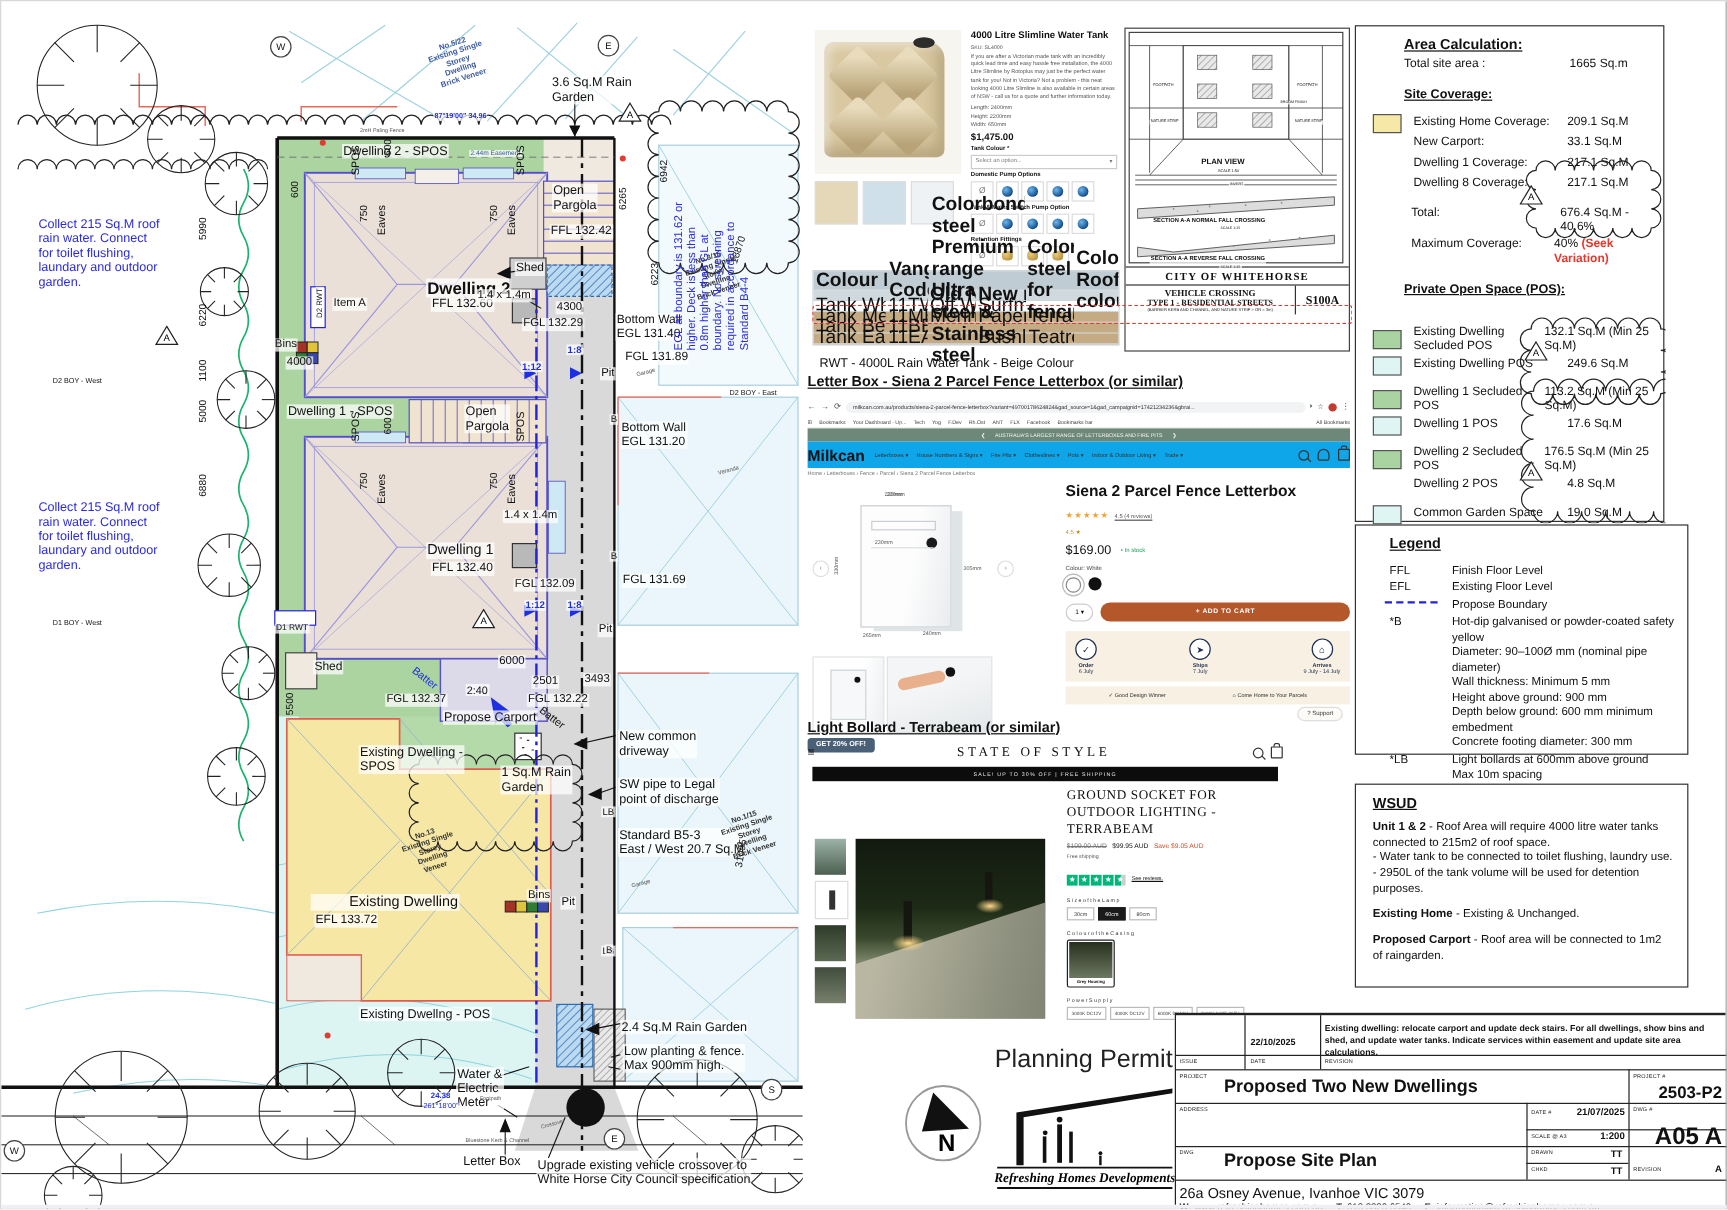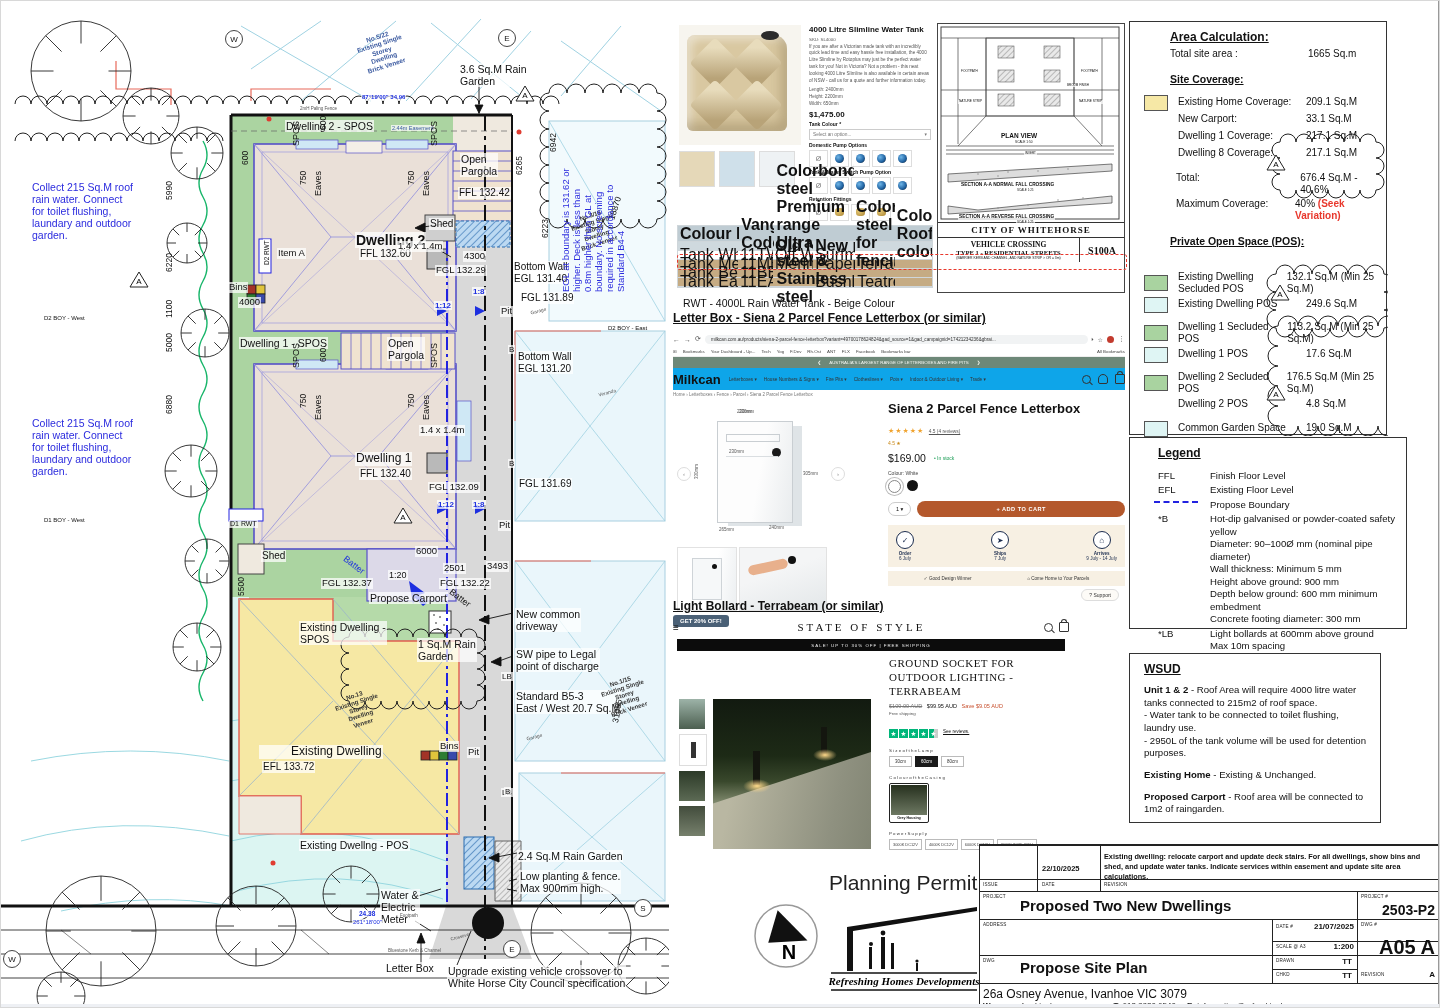--- a/index.html
+++ b/index.html
@@ -437,21 +437,21 @@
         <div class="plab" style="left: 427px; top: 481px; font-size: 9.5px;">FGL 132.09</div>
         <div class="plab" style="left: 516px; top: 350px; font-size: 10px;">Bottom Wall
 EGL 131.20</div>
         <div class="plab" style="left: 517px; top: 477px; font-size: 10px;">FGL 131.69</div>
         <div class="plab" style="left: 436px; top: 499px; font-size: 8px; color: rgb(29, 47, 224); font-weight: 700;">1:12</div>
         <div class="plab" style="left: 471px; top: 499px; font-size: 8px; color: rgb(29, 47, 224); font-weight: 700;">1:8</div>
         <div class="plab" style="left: 497px; top: 519px; font-size: 9.5px;">Pit</div>
         <div class="plab" style="left: 228px; top: 519px; font-size: 7px;">D1 RWT</div>
         <div class="plab" style="left: 260px; top: 549px; font-size: 10px;">Shed</div>
         <div class="plab" style="left: 374px; top: 545px; font-size: 9.5px; margin-left: 40px;">6000</div>
-        <div class="plab" style="left: 387px; top: 569px; font-size: 9px;">1:20</div>
+        <div class="plab" style="left: 387px; top: 569px; font-size: 9px;">2:40</div>
         <div class="plab" style="left: 442px; top: 562px; font-size: 9.5px;">2501</div>
         <div class="plab" style="left: 485px; top: 560px; font-size: 9.5px;">3493</div>
         <div class="plab" style="background: transparent; left: 346px; top: 552px; font-size: 9px; color: rgb(29, 47, 224); transform: rotate(38deg);">Batter</div>
         <div class="plab" style="background: transparent; left: 452px; top: 585px; font-size: 9px; transform: rotate(38deg);">Batter</div>
         <div class="plab" style="left: 320px; top: 577px; font-size: 9.5px;">FGL 132.37</div>
         <div class="plab" style="left: 438px; top: 577px; font-size: 9.5px;">FGL 132.22</div>
         <div class="plab" style="left: 368px; top: 591px; font-size: 10.5px;">Propose Carport</div>
         <div class="plab" style="left: 298px; top: 620px; font-size: 10.5px;">Existing Dwelling -
 SPOS</div>
         <div class="plab" style="left: 416px; top: 637px; font-size: 10.5px;">1 Sq.M Rain
@@ -1155,21 +1155,21 @@
 
         <div class="lgrow">
           <span class="k">*LB</span>
           <span class="d">Light bollards at 600mm above ground
 Max 10m spacing</span>
         </div>
       </div>
     <span style="position:absolute;left:24px;top:63px;width:44px;border-top:2.4px dashed #2222e0"></span>
   </div>
 
-  <div class="panel" style="left:1128px;top:652px;width:252px;height:170px;padding:8px 12px 0 14px">
+  <div class="panel" style="left:1128px;top:652px;width:278px;height:170px;padding:8px 12px 0 14px">
     <div class="hd" style="margin-bottom:8px">WSUD</div>
     <div>
 
 
         <div class="wp"><b>Unit 1 &amp; 2</b><span> - Roof Area will require 4000 litre water tanks connected to 215m2 of roof space.
 - Water tank to be connected to toilet flushing, laundry use.
 - 2950L of the tank volume will be used for detention purposes.</span></div>
 
         <div class="wp"><b>Existing Home</b><span> - Existing &amp; Unchanged.</span></div>
 

